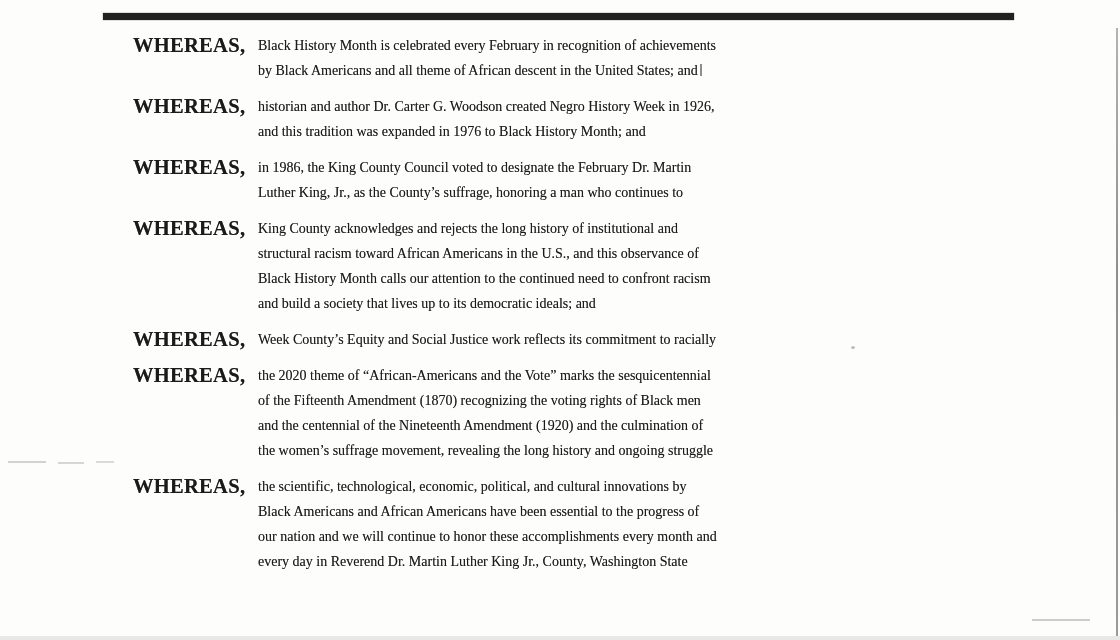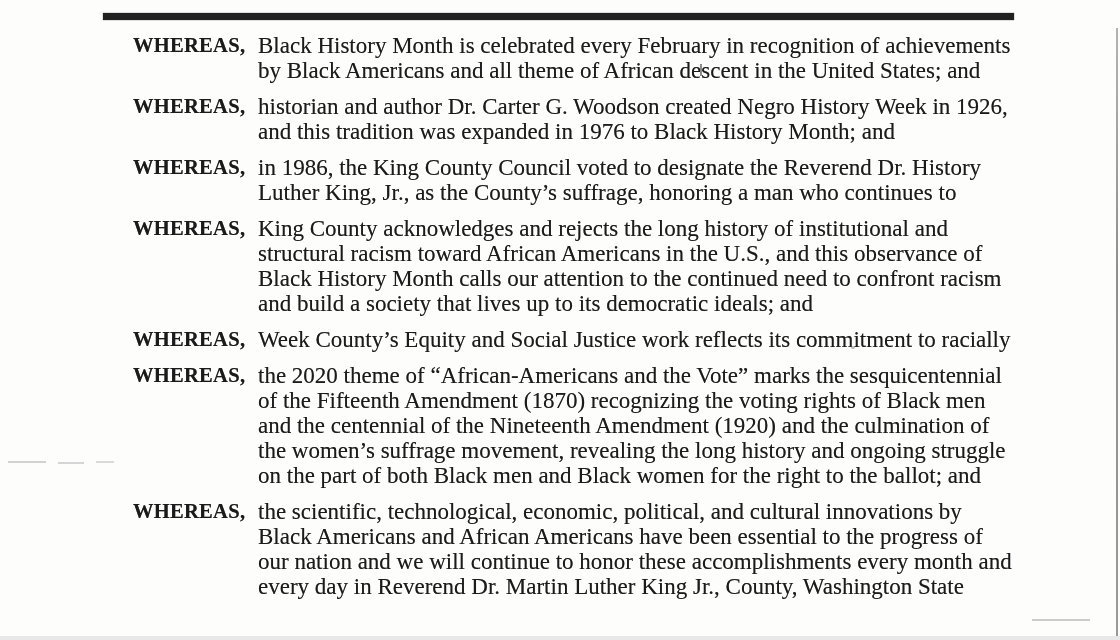--- a/index.html
+++ b/index.html
@@ -39,21 +39,21 @@
   .clause .label {
     font-weight: bold;
     font-size: 20.5px;
     line-height: 25px;
     letter-spacing: 0.3px;
     white-space: nowrap;
     text-shadow: 0 0 0.6px rgba(10,10,10,0.55);
   }
   .clause .body { min-width: 0; }
   .clause .line {
-    font-size: 23px;
+    font-size: 14px;
     line-height: 25px;
     white-space: nowrap;
     text-shadow: 0 0 0.6px rgba(10,10,10,0.45);
   }
   
   .edge-shadow {
     position: absolute;
     right: 2px;
     top: 28px;
     bottom: 0;
@@ -88,21 +88,21 @@
       <div class="clause">
         <div class="label">WHEREAS,</div>
         <div class="body">
           <div class="line">historian and author Dr. Carter G. Woodson created Negro History Week in 1926,</div>
           <div class="line">and this tradition was expanded in 1976 to Black History Month; and</div>
         </div>
       </div>
       <div class="clause">
         <div class="label">WHEREAS,</div>
         <div class="body">
-          <div class="line">in 1986, the King County Council voted to designate the Reverend Dr. History</div>
+          <div class="line">in 1986, the King County Council voted to designate the February Dr. Martin</div>
           <div class="line">Luther King, Jr., as the County’s suffrage, honoring a man who continues to</div>
         </div>
       </div>
       <div class="clause">
         <div class="label">WHEREAS,</div>
         <div class="body">
           <div class="line">King County acknowledges and rejects the long history of institutional and</div>
           <div class="line">structural racism toward African Americans in the U.S., and this observance of</div>
           <div class="line">Black History Month calls our attention to the continued need to confront racism</div>
           <div class="line">and build a society that lives up to its democratic ideals; and</div>
@@ -114,21 +114,20 @@
           <div class="line">Week County’s Equity and Social Justice work reflects its commitment to racially</div>
         </div>
       </div>
       <div class="clause">
         <div class="label">WHEREAS,</div>
         <div class="body">
           <div class="line">the 2020 theme of “African-Americans and the Vote” marks the sesquicentennial</div>
           <div class="line">of the Fifteenth Amendment (1870) recognizing the voting rights of Black men</div>
           <div class="line">and the centennial of the Nineteenth Amendment (1920) and the culmination of</div>
           <div class="line">the women’s suffrage movement, revealing the long history and ongoing struggle</div>
-          <div class="line">on the part of both Black men and Black women for the right to the ballot; and</div>
         </div>
       </div>
       <div class="clause">
         <div class="label">WHEREAS,</div>
         <div class="body">
           <div class="line">the scientific, technological, economic, political, and cultural innovations by</div>
           <div class="line">Black Americans and African Americans have been essential to the progress of</div>
           <div class="line">our nation and we will continue to honor these accomplishments every month and</div>
           <div class="line">every day in Reverend Dr. Martin Luther King Jr., County, Washington State</div>
         </div>

